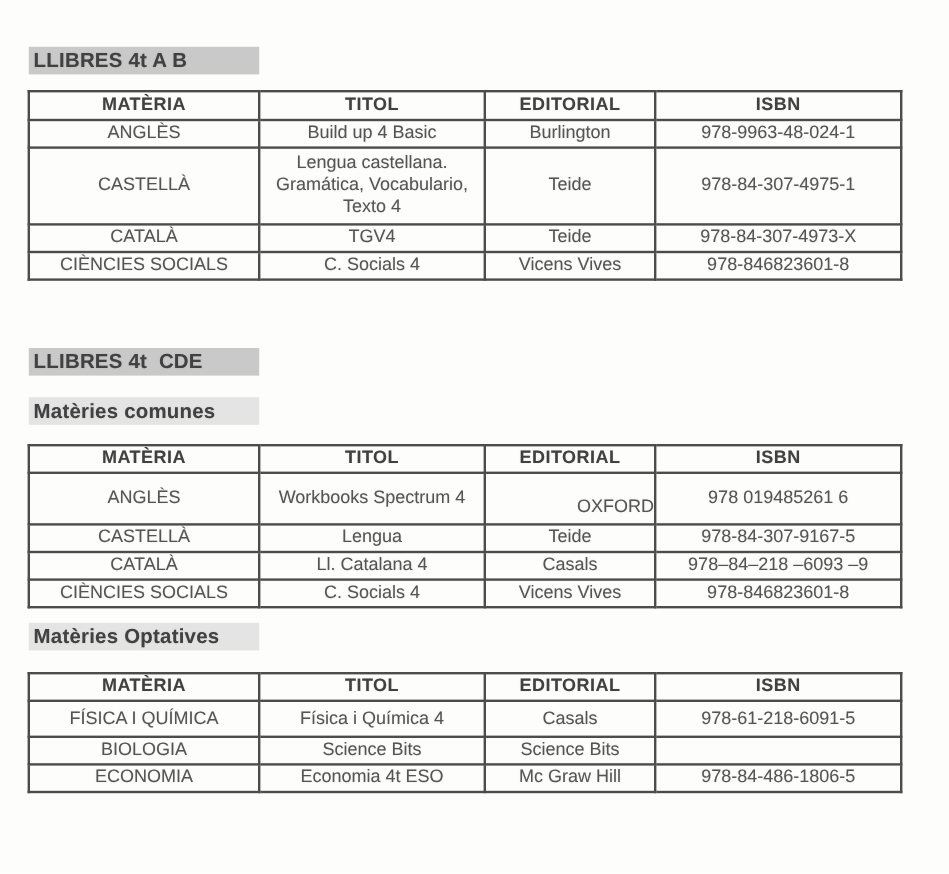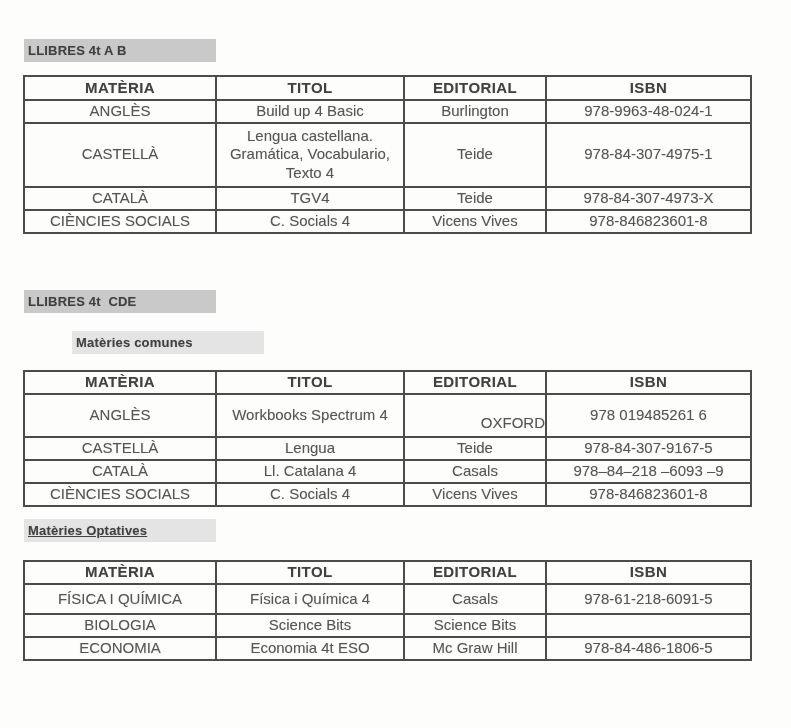--- a/index.html
+++ b/index.html
@@ -7,21 +7,21 @@
     position:relative;
     width:791px;height:728px;
     background:var(--page-bg,#fdfdfc);
     font-family:"Liberation Sans",sans-serif;
     color:var(--ink,#4e4e4e);
     overflow:hidden;
   }
   
   .hl{
     position:absolute;left:24px;width:192px;height:23px;
-    font-size:13px;font-weight:bold;line-height:23px;
+    font-size:17px;font-weight:bold;line-height:23px;
     padding-left:4px;box-sizing:border-box;
     white-space:pre;letter-spacing:.2px;
     color:var(--ink-strong,#424242);
     text-shadow:0 0 1px rgba(90,90,90,.35);
   }
   .hl.strong{background:var(--highlight-strong,#c9c9c9);}
   .hl.soft{background:var(--highlight-soft,#e4e4e4);}
   
   table.booktable{
     position:absolute;left:23px;
@@ -93,21 +93,21 @@
         <td>CIÈNCIES SOCIALS</td>
         <td>C. Socials 4</td>
         <td>Vicens Vives</td>
         <td>978-846823601-8</td>
       </tr>
     </tbody>
   </table>
 
   <div class="hl strong" style="top:290px;">LLIBRES 4t  CDE</div>
 
-  <div class="hl soft" style="top:331px;margin-left:48px;">Matèries comunes</div>
+  <div class="hl soft" style="top:331px;">Matèries comunes</div>
 
   <table class="booktable" style="top:370px;">
     <colgroup>
         <col style="width:192px">
         <col style="width:188px">
         <col style="width:142px">
         <col style="width:205px">
       </colgroup>
     <thead>
       <tr style="height:23px">
@@ -138,21 +138,21 @@
       </tr>
       <tr style="height:21px">
         <td>CIÈNCIES SOCIALS</td>
         <td>C. Socials 4</td>
         <td>Vicens Vives</td>
         <td>978-846823601-8</td>
       </tr>
     </tbody>
   </table>
 
-  <div class="hl soft" style="top:519px;text-decoration:underline;">Matèries Optatives</div>
+  <div class="hl soft" style="top:519px;">Matèries Optatives</div>
 
   <table class="booktable" style="top:560px;">
     <colgroup>
         <col style="width:192px">
         <col style="width:188px">
         <col style="width:142px">
         <col style="width:205px">
       </colgroup>
     <thead>
       <tr style="height:23px">

